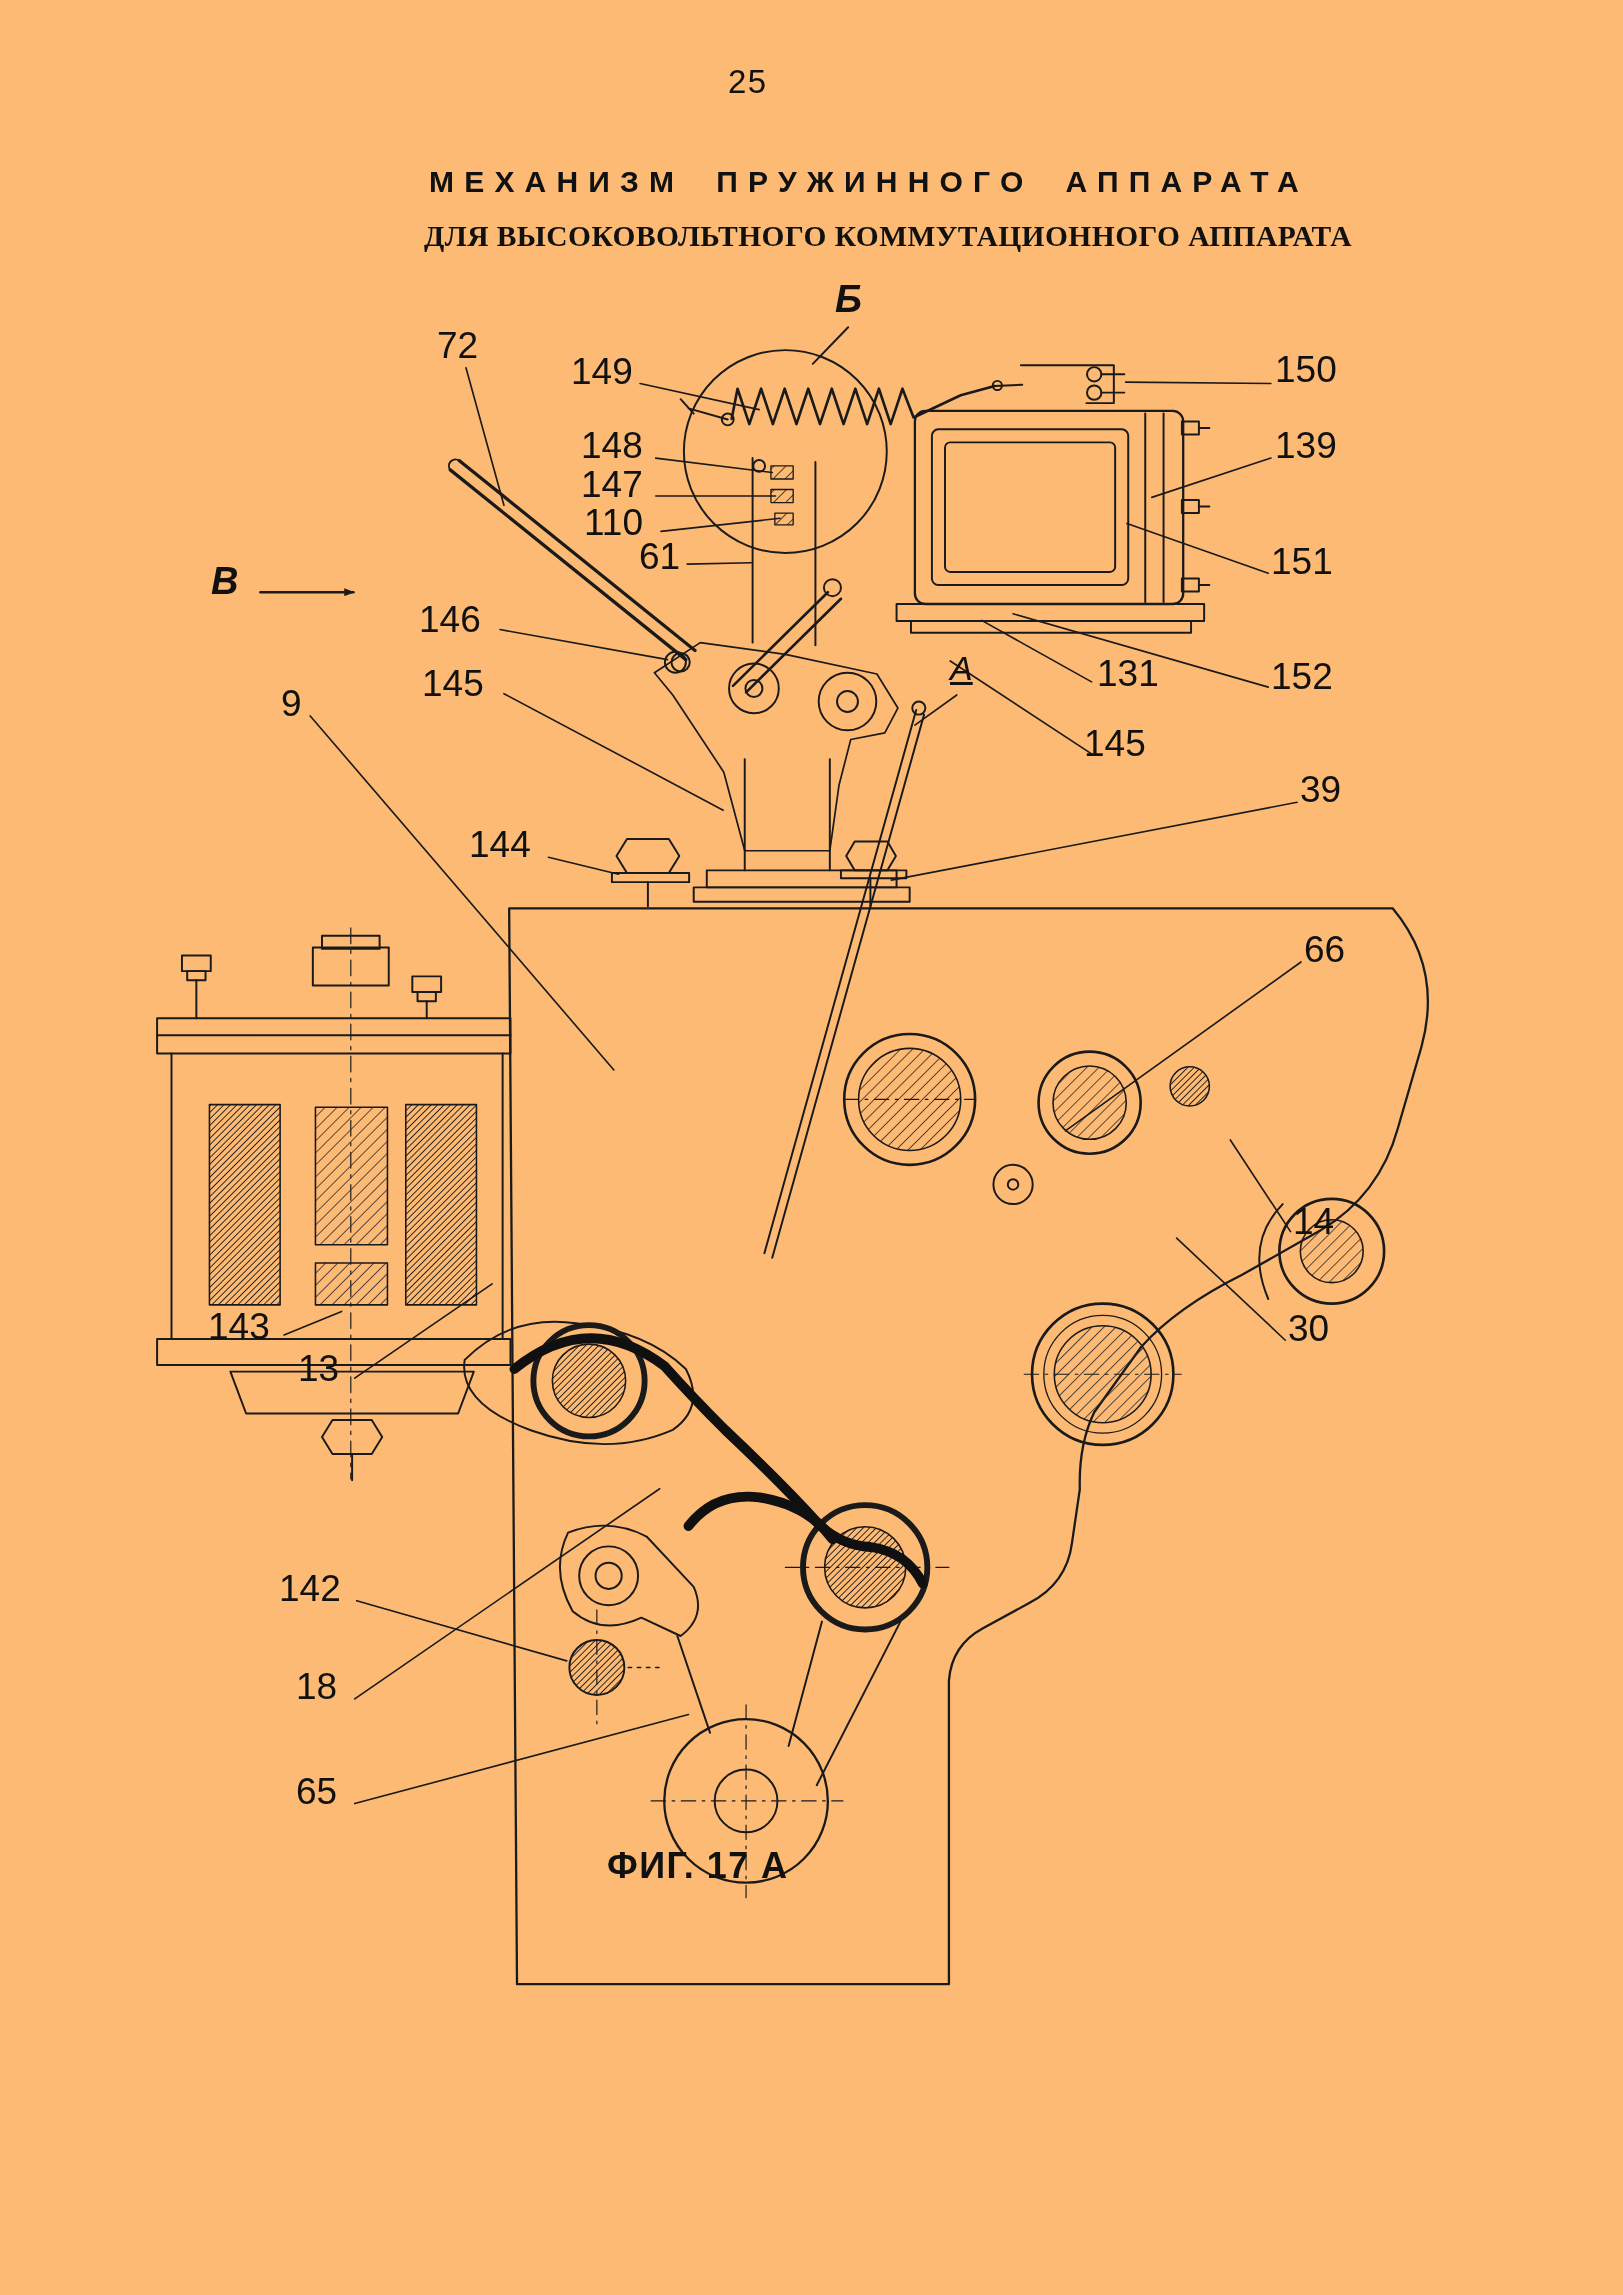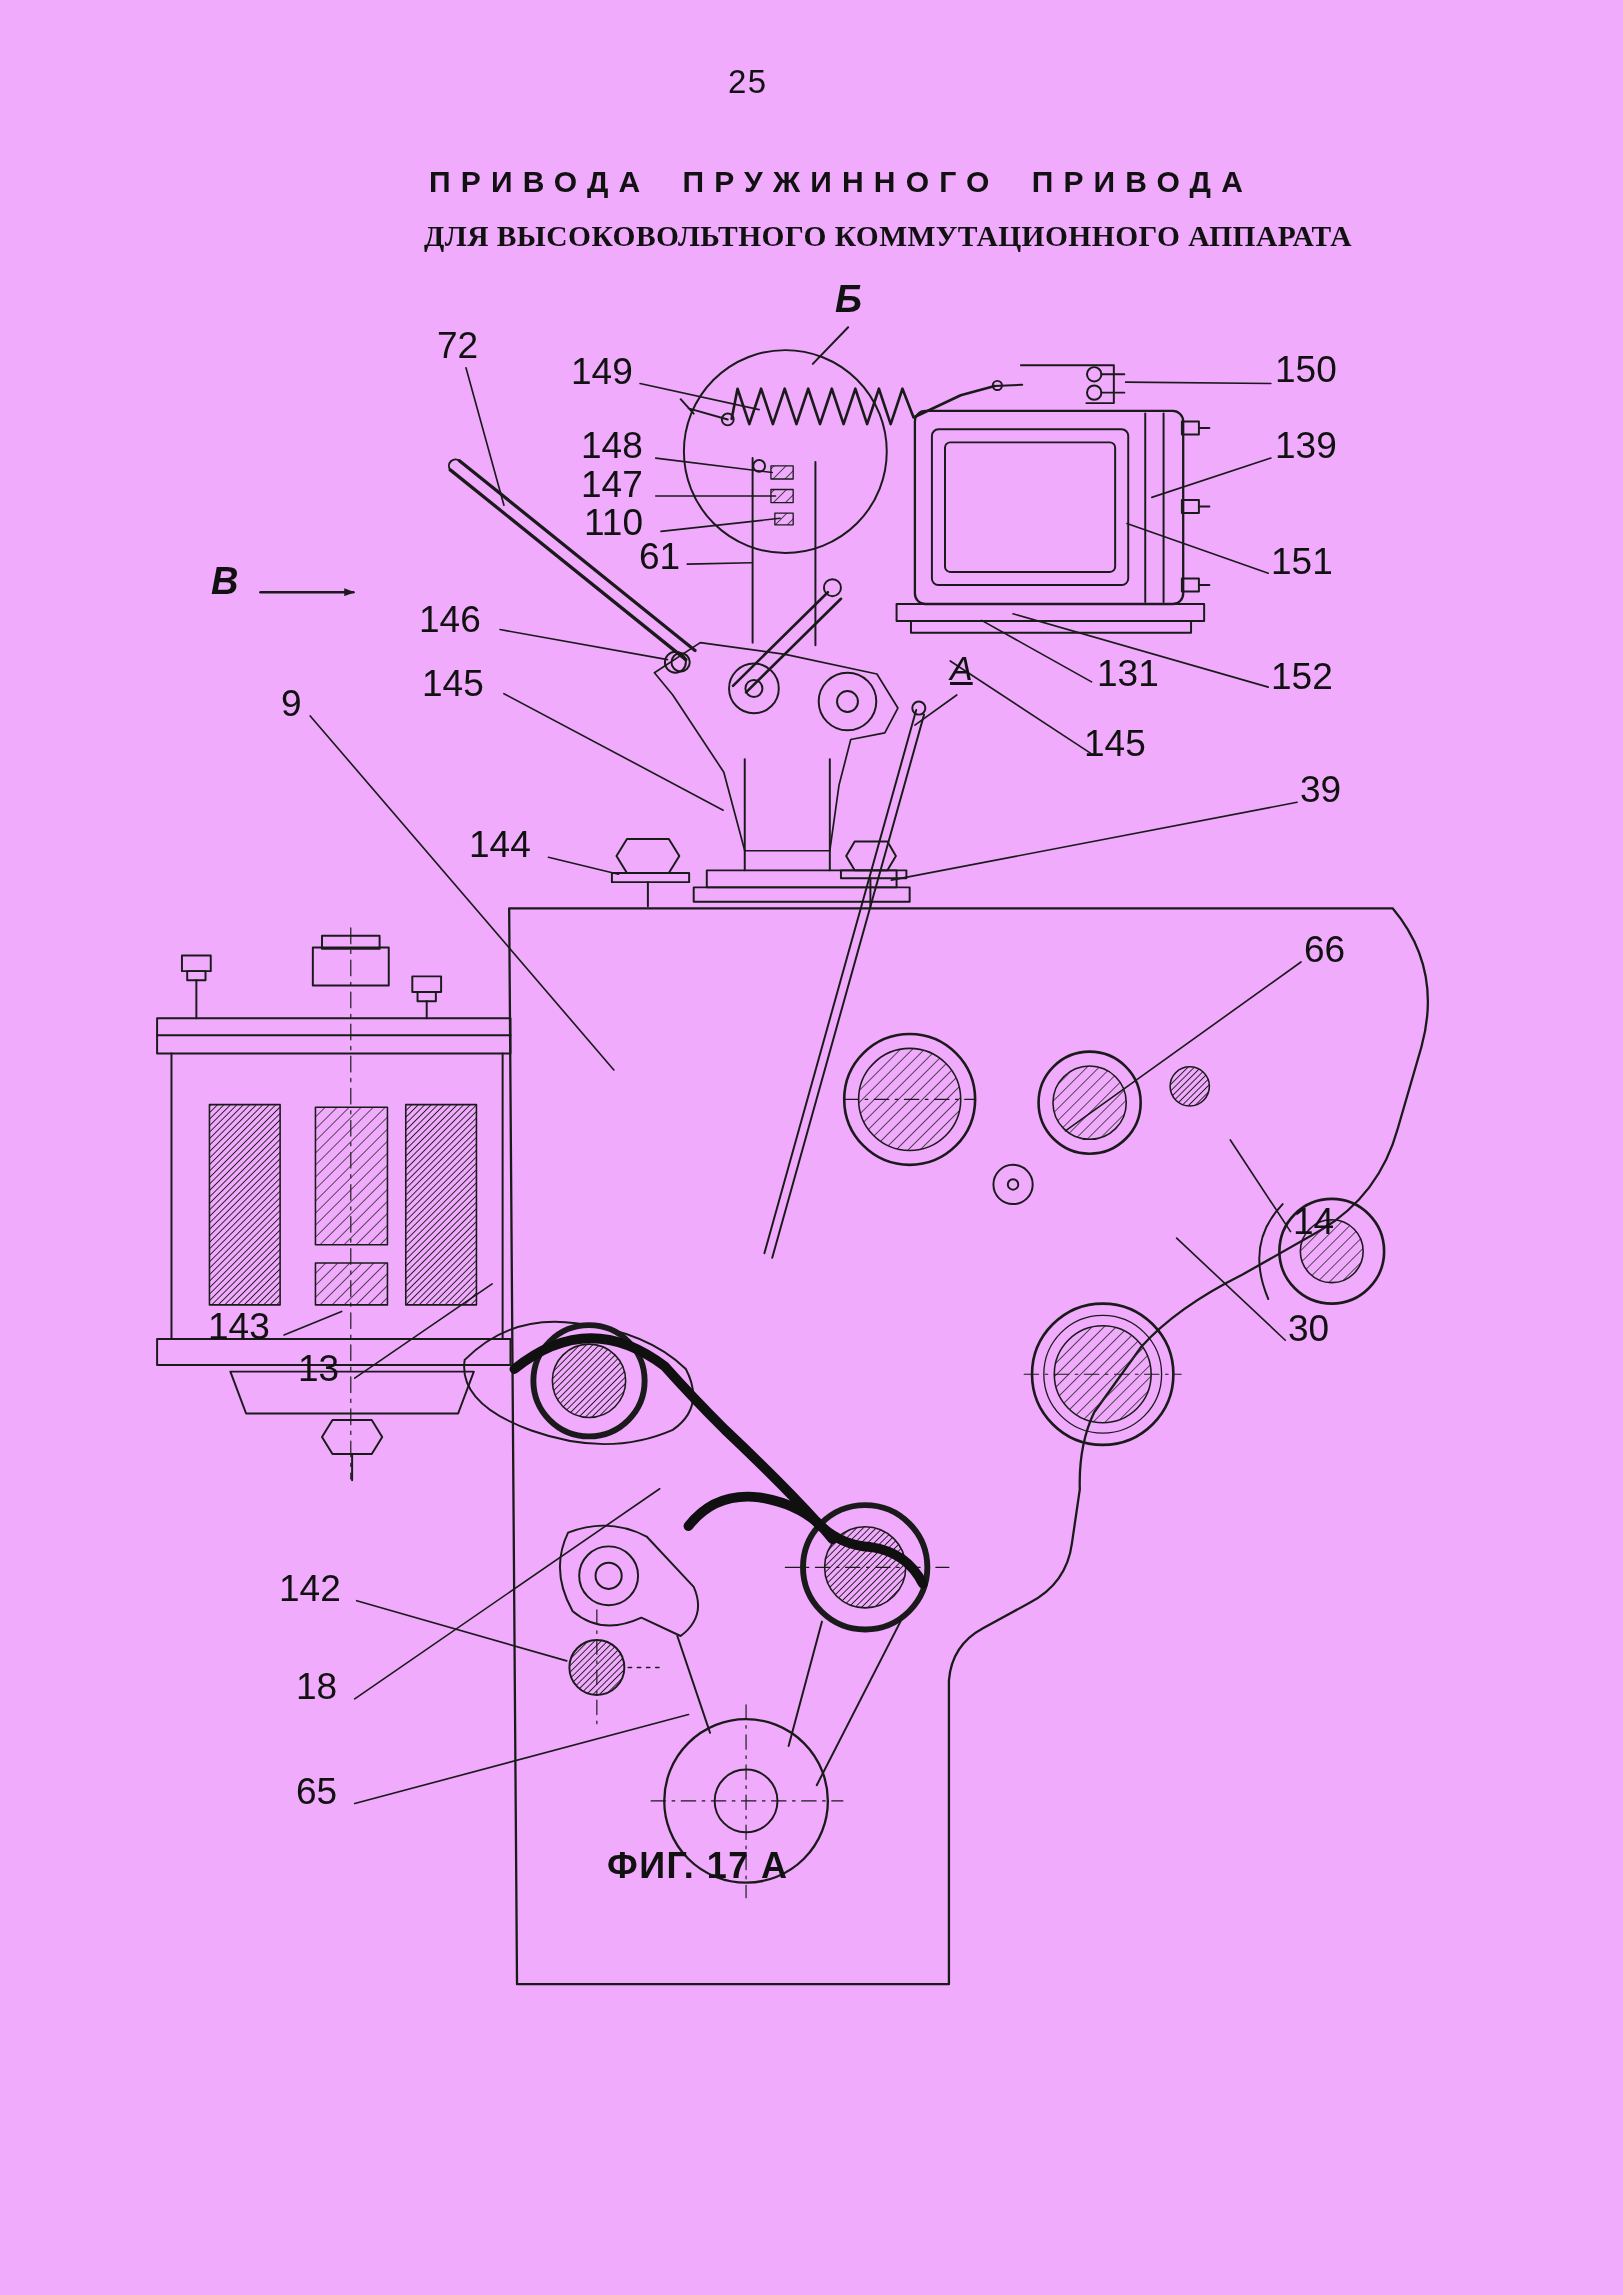--- a/index.html
+++ b/index.html
@@ -1,19 +1,19 @@
 <!DOCTYPE html>
 <html style="font-size:10.5px"><head>
 <meta charset="utf-8">
 <style>
   html,body{margin:0;padding:0;background:#ffffff;}
   .page{
     position:relative;
     width:1623px;height:2295px;
-    background:#f0abfc;
+    background:#fdba74;
     font-family:"Liberation Sans", sans-serif;
     color:#111;
     overflow:hidden;
   }
   .page-number{
     position:absolute;left:728px;top:63px;
     font-size:33px;font-weight:400;letter-spacing:1.3px;
   }
   .title1{
     position:absolute;left:429px;top:165px;
@@ -266,21 +266,21 @@
       <line x1="1964" y1="2048" x2="1798" y2="1892"></line>
       <line x1="434" y1="2040" x2="522" y2="2004"></line>
       <line x1="542" y1="2106" x2="752" y2="1962"></line>
       <line x1="545" y1="2446" x2="866" y2="2538"></line>
       <line x1="542" y1="2596" x2="1008" y2="2275"></line>
       <line x1="542" y1="2756" x2="1052" y2="2620"></line>
     </g>
   </svg>
 
   <div class="page-number">25</div>
-  <div class="title1">ПРИВОДА ПРУЖИННОГО ПРИВОДА</div>
+  <div class="title1">МЕХАНИЗМ ПРУЖИННОГО АППАРАТА</div>
   <div class="title2">ДЛЯ ВЫСОКОВОЛЬТНОГО КОММУТАЦИОННОГО АППАРАТА</div>
 
   <div class="marker" style="left:835px;top:280px">Б</div>
   <div class="marker" style="left:211px;top:562px">В</div>
   <div class="marker underlined" style="left:950px;top:651px">А</div>
 
   <div class="lbl" style="left:437px;top:327px">72</div>
   <div class="lbl" style="left:571px;top:353px">149</div>
   <div class="lbl" style="left:1275px;top:351px">150</div>
   <div class="lbl" style="left:1275px;top:427px">139</div>

